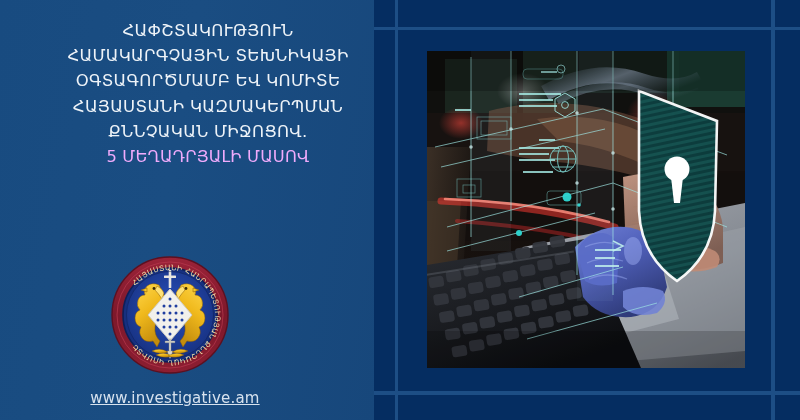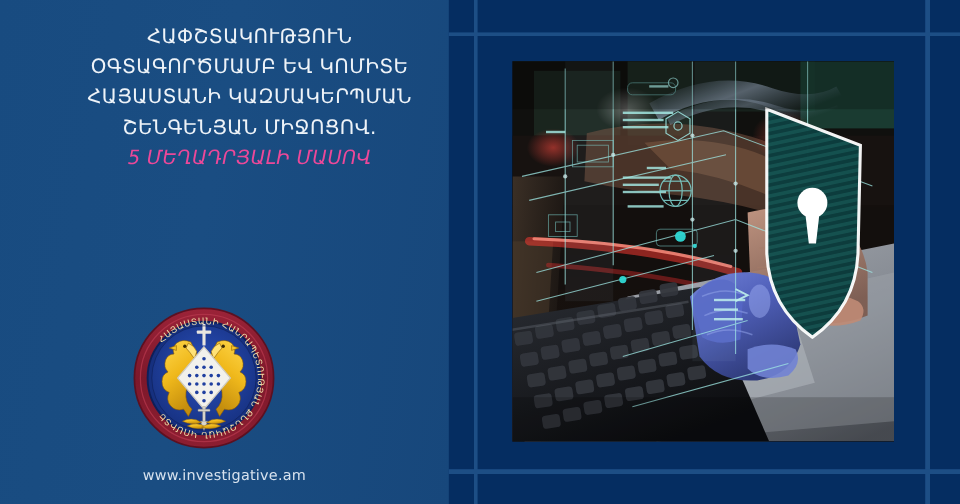--- a/index.html
+++ b/index.html
@@ -26,31 +26,31 @@
   .photo{position:absolute;left:427px;top:51px;width:318px;height:317px;overflow:hidden;
          background:#0a0b10;}
   .photo svg{display:block;width:318px;height:317px;}
 
   
   .headline{position:absolute;left:0px;top:18px;width:416px;text-align:center;}
   .hl-line{
     color:#eef3f8;font-size:16.5px;line-height:25.2px;letter-spacing:.3px;
     font-weight:400;white-space:nowrap;
   }
-  .hl-line.accent{color:#ec4899;font-size:16.3px;font-style:italic;}
+  .hl-line.accent{color:#f0abfc;font-size:16.3px;}
   .hl-line.accent.l7{letter-spacing:.2px;}
   .hl-line.accent.l8{font-size:15.6px;letter-spacing:.1px;}
 
   
   .emblem-wrap{position:absolute;left:110px;top:255px;width:120px;height:120px;}
   .emblem-wrap svg{display:block;}
 
   
-  .url{position:absolute;left:12px;top:389px;width:350px;text-align:center;
-       color:#d7e2ee;font-size:12px;letter-spacing:.2px;}
+  .url{position:absolute;left:0;top:389px;width:350px;text-align:center;
+       color:#d7e2ee;font-size:15px;letter-spacing:.2px;text-decoration:underline;}
 </style>
 </head>
 <body>
 
 <div id="stage">
 
   <div class="bg-right"></div>
   <div class="bg-left"></div>
 
   <div class="gline gv1"></div>
@@ -314,23 +314,24 @@
         <rect width="318" height="317" fill="none"></rect>
         <path d="M0 0 H318 V317 H0 Z" fill="none"></path>
         <rect width="318" height="40" fill="#000" opacity="0.22"></rect>
         <rect y="280" width="318" height="37" fill="#000" opacity="0.18"></rect>
       </g>
     </svg>
   </div>
 
   <div class="headline">
     <div class="hl-line">ՀԱՓՇՏԱԿՈՒԹՅՈՒՆ</div>
+    <div class="hl-line">ՀԱՄԱԿԱՐԳՉԱՅԻՆ ՏԵԽՆԻԿԱՅԻ</div>
     <div class="hl-line">ՕԳՏԱԳՈՐԾՄԱՄԲ ԵՎ ԿՈՄԻՏԵ</div>
     <div class="hl-line">ՀԱՅԱՍՏԱՆԻ ԿԱԶՄԱԿԵՐՊՄԱՆ</div>
-    <div class="hl-line">ՇԵՆԳԵՆՅԱՆ ՄԻՋՈՑՈՎ.</div>
+    <div class="hl-line">ՔՆՆՉԱԿԱՆ ՄԻՋՈՑՈՎ.</div>
     <div class="hl-line accent l7">5 ՄԵՂԱԴՐՅԱԼԻ ՄԱՍՈՎ</div>
   </div>
 
   <div class="emblem-wrap">
     <svg viewBox="0 0 120 120" xmlns="http://www.w3.org/2000/svg">
       <defs>
         <radialGradient id="fieldG" cx="0.5" cy="0.42" r="0.62">
           <stop offset="0" stop-color="#2b51bd"></stop>
           <stop offset="1" stop-color="#16307f"></stop>
         </radialGradient>

